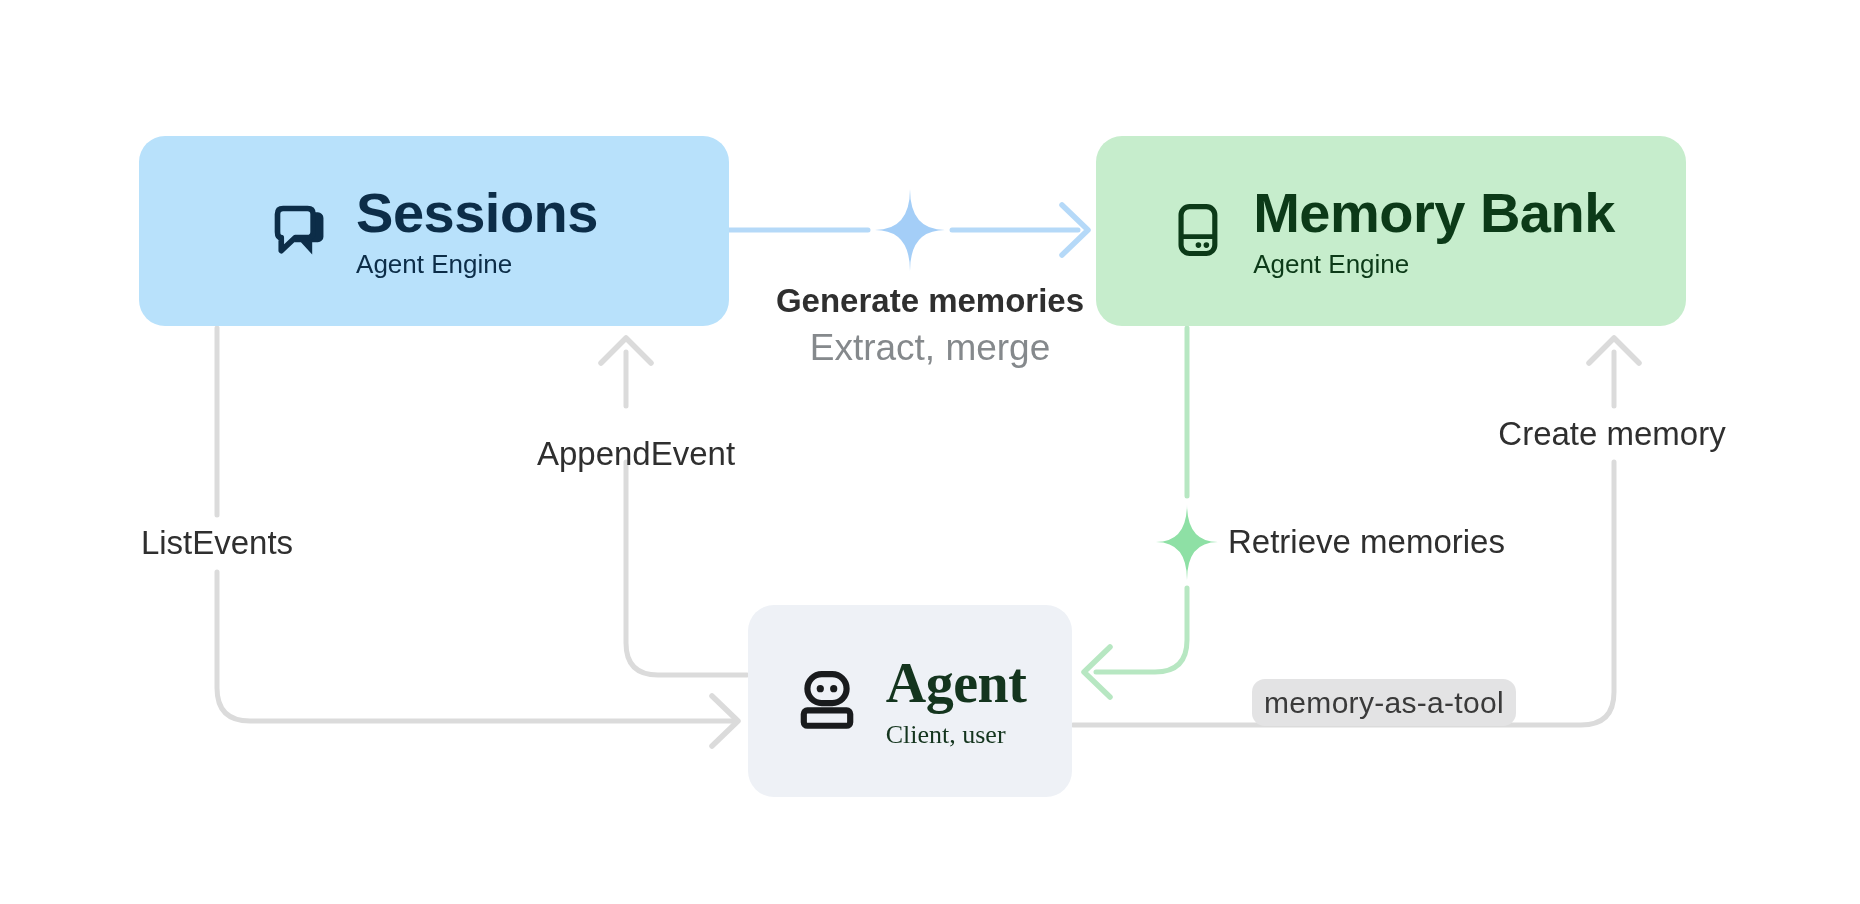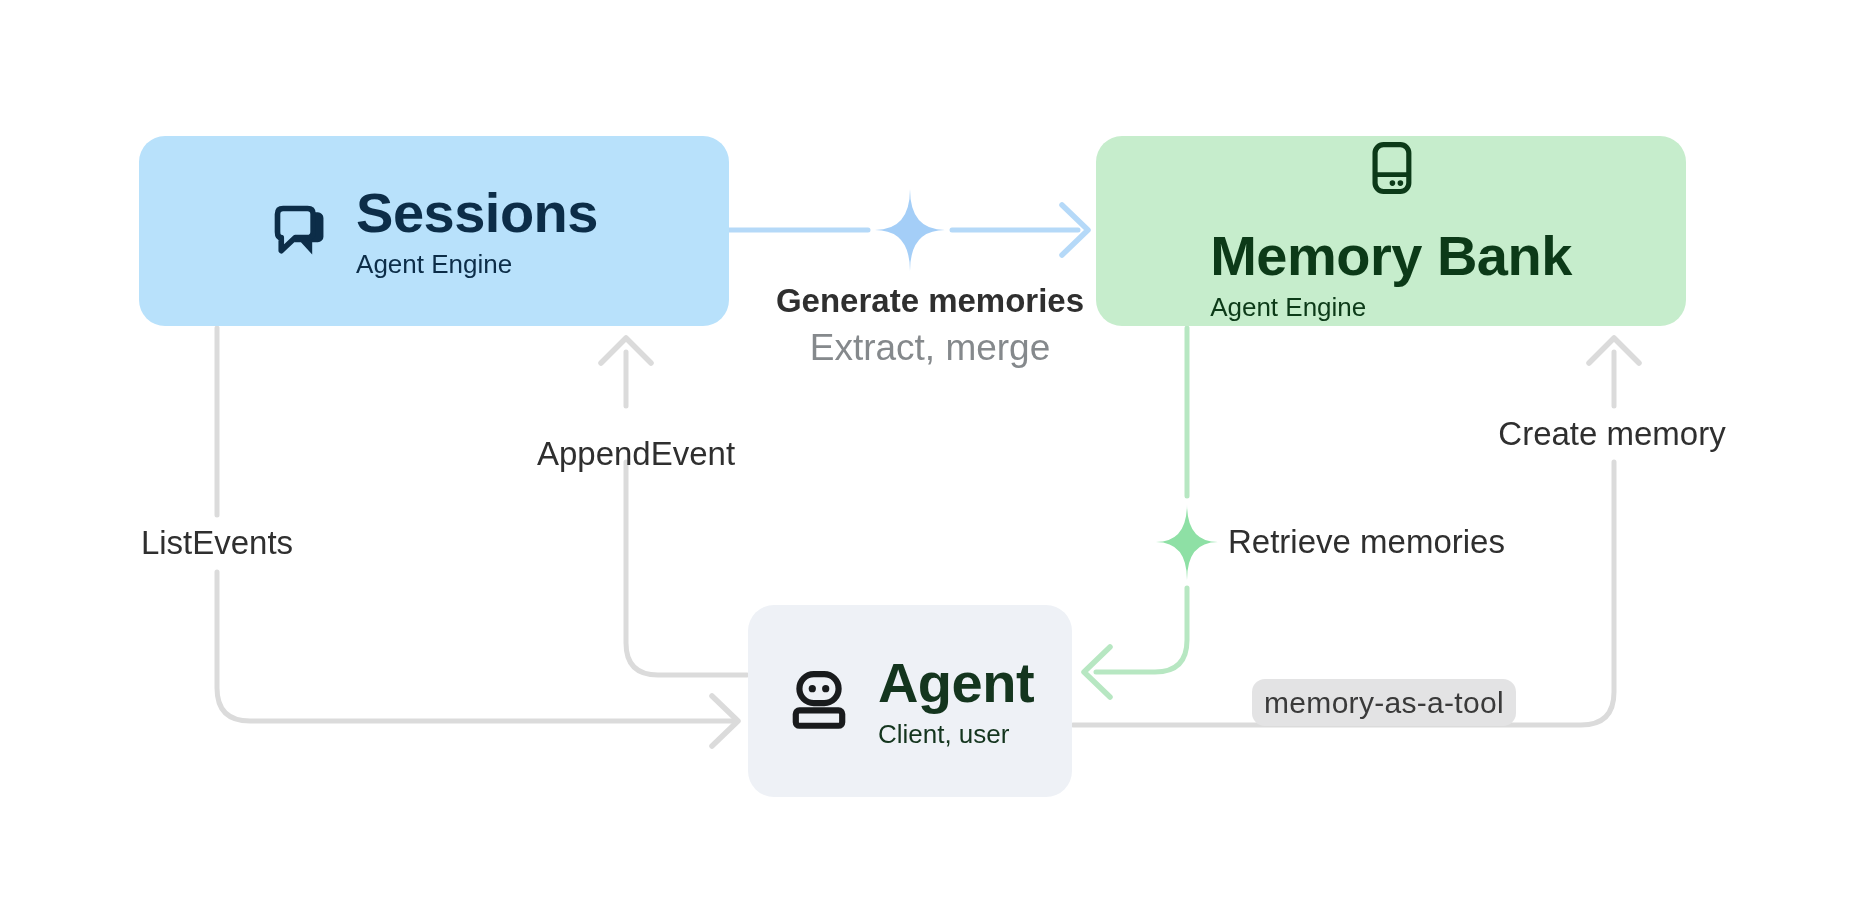--- a/index.html
+++ b/index.html
@@ -18,22 +18,22 @@
   .blue{stroke:var(--blue_arrow);}
   .green{stroke:var(--green_arrow);}
   .sparkle-blue{fill:var(--blue_sparkle);}
   .sparkle-green{fill:var(--green_sparkle);}
   
   .node{
     position:absolute;border-radius:26px;
     display:flex;align-items:center;justify-content:center;gap:26px;
   }
   .node-sessions{left:139px;top:136px;width:590px;height:190px;background:var(--sessions_box_bg);color:var(--sessions_text);}
-  .node-memory  {left:1096px;top:136px;width:590px;height:190px;background:var(--memory_box_bg);color:var(--memory_text);flex-direction:column;}
-  .node-agent   {left:748px;top:605px;width:324px;height:192px;background:var(--agent_box_bg);color:var(--agent_text);}
+  .node-memory  {left:1096px;top:136px;width:590px;height:190px;background:var(--memory_box_bg);color:var(--memory_text);}
+  .node-agent   {left:748px;top:605px;width:324px;height:192px;background:var(--agent_box_bg);color:var(--agent_text);font-family:Liberation Serif, serif;}
   .node-title{font-size:56px;font-weight:700;line-height:1.12;letter-spacing:-0.5px;white-space:nowrap;}
   .node-subtitle{font-size:26px;font-weight:400;line-height:1.2;margin-top:4px;white-space:nowrap;}
   .node-icon{flex:0 0 auto;display:block;}
   
   .edge-label{
     position:absolute;white-space:nowrap;
     font-size:33px;font-weight:400;color:var(--label_text);
   }
   .lbl-generate{left:930px;top:274px;transform:translateX(-50%);text-align:center;font-weight:700;margin-top:8px;}
   .lbl-generate .edge-sublabel{font-size:37px;font-weight:400;color:var(--sublabel_text);margin-top:7px;}

